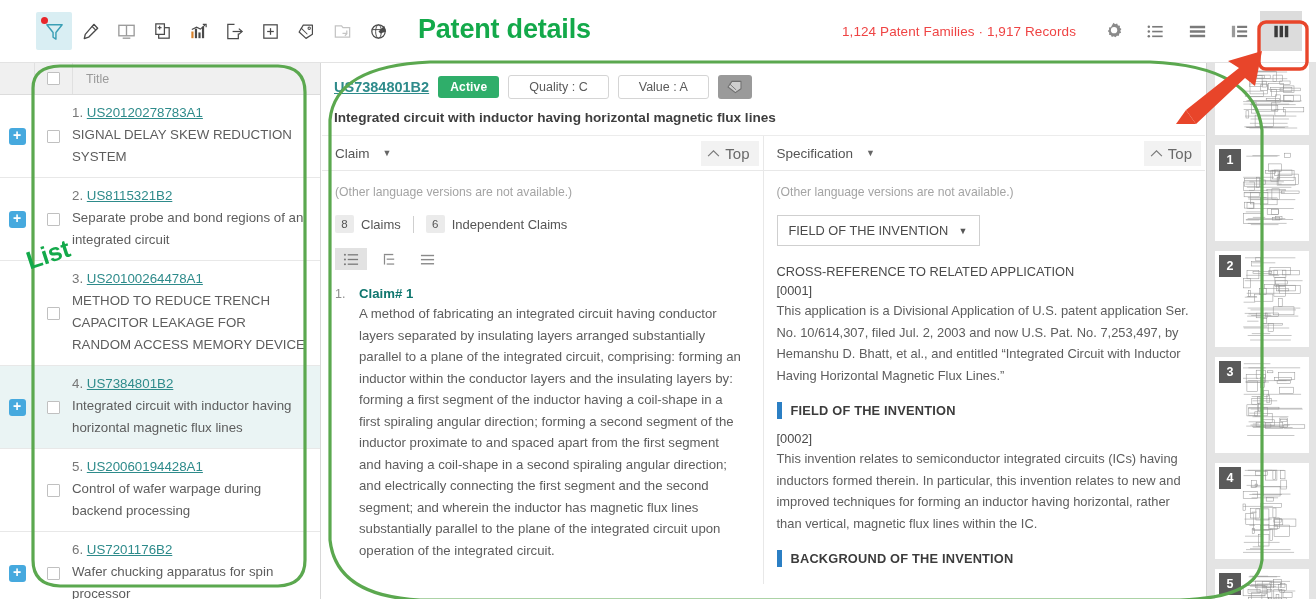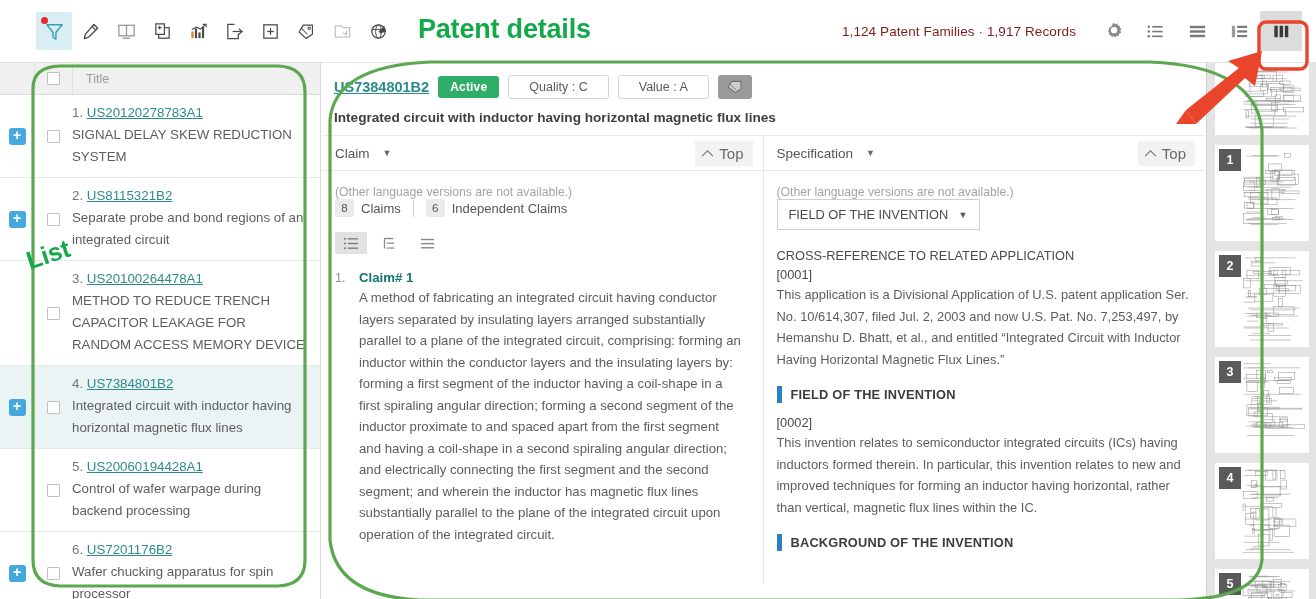--- a/index.html
+++ b/index.html
@@ -28,21 +28,21 @@
   .tb-btn svg { display: block; }
   .dot-red {
     position: absolute; left: 5px; top: 5px; width: 7px; height: 7px;
     border-radius: 50%; background: #e8262b;
   }
 
   .tb-right {
     margin-left: auto; display: flex; align-items: center; padding-right: 14px; gap: 0px;
   }
   .count-text {
-    font-size: 13.5px; color: #7f1d1d; letter-spacing: .1px; margin-right: 16px;
+    font-size: 13.5px; color: #ef4444; letter-spacing: .1px; margin-right: 16px;
     white-space: nowrap;
   }
   .view-btn {
     width: 42px; height: 40px; display: flex; align-items: center; justify-content: center;
     cursor: pointer;
   }
   .view-btn.sel { background: #dcdcdc; }
 
   
   .list-panel {
@@ -98,30 +98,30 @@
     width: 34px; height: 24px; background: #9a9a9a; border-radius: 3px;
     display: flex; align-items: center; justify-content: center; cursor: pointer;
   }
   .dh-title { font-size: 13.6px; font-weight: bold; color: #3e3e3e; margin-top: 11px; }
 
   .panes { display: flex; height: 448px; }
   .pane { flex: 1 1 50%; border-right: 1px solid #e8e8e8; overflow: hidden; position: relative; }
   .pane:last-child { border-right: none; }
   .pane-head {
     height: 35px; border-bottom: 1px solid #e8e8e8; display: flex; align-items: center;
-    padding: 0 10px 0 13px; background: #fff;
+    padding: 0 4px 0 13px; background: #fff;
   }
   .pane-title { font-size: 13.5px; color: #555; }
   .caret { margin-left: 13px; font-size: 9px; color: #666; }
   .top-btn {
     margin-left: auto; background: #f2f2f2; padding: 4px 9px 4px 6px; font-size: 15px;
     color: #6a6a6a; display: flex; align-items: center; gap: 5px; cursor: pointer;
   }
   .pane-body { padding: 14px 14px 0 13px; }
-  .lang-note { font-size: 12.2px; color: #a4a4a4; }
+  .lang-note { font-size: 12.2px; color: #a4a4a4; margin-bottom: 16px; }
 
   .claim-counts { display: flex; align-items: center; gap: 7px; margin-bottom: 15px; }
   .cnt-box {
     background: #ebebeb; color: #555; font-size: 11.5px; padding: 3px 6px; border-radius: 2px;
     min-width: 19px; text-align: center;
   }
   .cnt-lbl { font-size: 13px; color: #555; }
   .cnt-div { width: 1px; height: 17px; background: #cfcfcf; margin: 0 5px; }
 
   .claim-tools { display: flex; align-items: center; gap: 6px; margin-bottom: 16px; }

